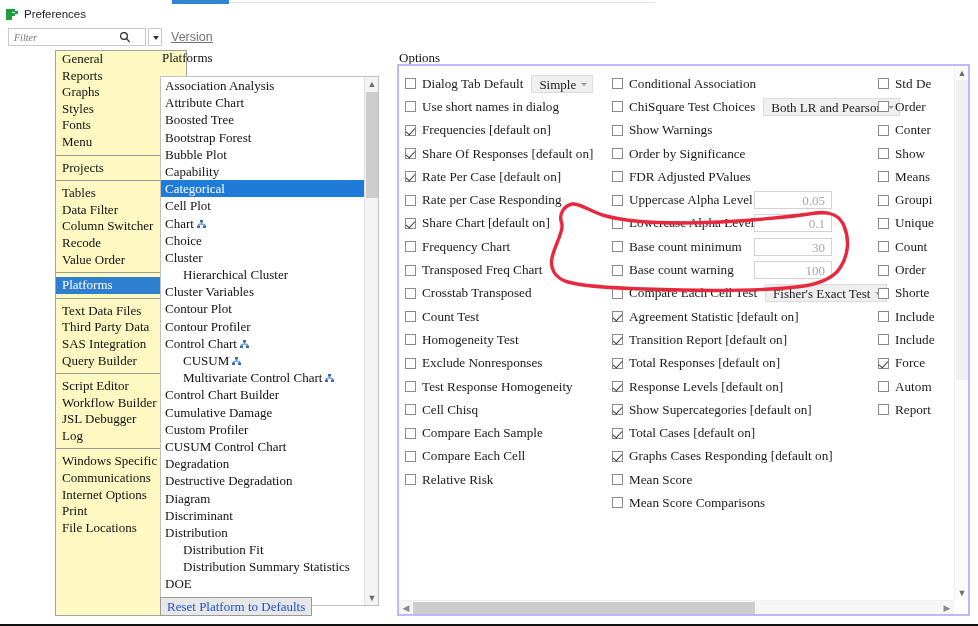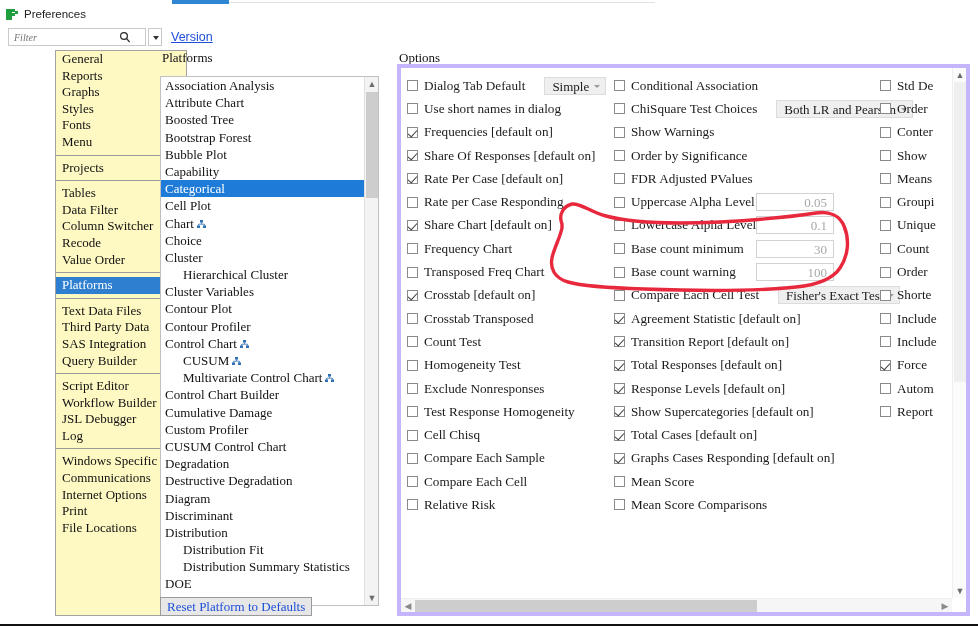--- a/index.html
+++ b/index.html
@@ -64,21 +64,21 @@
   }
   #filter-dropdown-btn .caret {
     position: absolute; left: 4px; top: 7px;
     width: 0; height: 0;
     border-left: 3.5px solid transparent;
     border-right: 3.5px solid transparent;
     border-top: 4px solid #333;
   }
   #version-link {
     position: absolute; left: 171px; top: 30px;
-    font-size: 12.5px; color: #1d4ed8;
+    font-size: 12.5px; color: #737373;
     text-decoration: underline; cursor: pointer;
     white-space: nowrap;
   }
 
   
   #category-panel {
     position: absolute; left: 8px; top: 50px; width: 132px; height: 566px;
     background: #fef9c3; border: 1px solid #a3a3a3;
     overflow: hidden;
     margin-left: 47px;
@@ -152,21 +152,21 @@
   }
 
   
   #options-label {
     position: absolute; left: 399px; top: 50px;
     font-family: "Liberation Serif", serif;
     font-size: 13px; color: #111;
   }
   #options-panel {
     position: absolute; left: 397px; top: 64px; width: 573px; height: 552px;
-    background: #ffffff; border: 4px solid #c4b5fd;
+    background: #ffffff; border: 2px solid #c4b5fd;
     overflow: hidden;
   }
   #options-inner {
     position: absolute; left: 0; top: 0; right: 0; bottom: 0;
   }
   .opt-col { position: absolute; top: 6px; }
   #opt-col-1 { left: 6px;   width: 210px; }
   #opt-col-2 { left: 213px; width: 285px; }
   #opt-col-3 { left: 479px; width: 80px; }
 
@@ -191,21 +191,21 @@
     border: solid #3a3a3a;
     border-width: 0 1.7px 1.7px 0;
     transform: rotate(42deg);
   }
   .opt-label {
     font-family: "Liberation Serif", serif;
     font-size: 13.2px; color: #1a1a1a;
     line-height: 14px;
   }
   .opt-select {
-    margin-left: 19px;
+    margin-left: 8px;
     height: 18px; line-height: 17px;
     background: #efefef; border: 1px solid #dcdcdc;
     font-family: "Liberation Serif", serif;
     font-size: 13px; color: #1a1a1a;
     padding: 0 16px 0 7px;
     position: relative; display: inline-block;
     cursor: pointer;
   }
   .opt-select .caret {
     position: absolute; right: 5px; top: 7px;
@@ -431,24 +431,20 @@
         </div>
         <div class="opt-row">
           <span class="cb"></span>
           <span class="opt-label">Frequency Chart</span>
         </div>
         <div class="opt-row">
           <span class="cb"></span>
           <span class="opt-label">Transposed Freq Chart</span>
         </div>
         <div class="opt-row">
-          <span class="cb checked"></span>
-          <span class="opt-label">Crosstab [default on]</span>
-        </div>
-        <div class="opt-row">
           <span class="cb"></span>
           <span class="opt-label">Crosstab Transposed</span>
         </div>
         <div class="opt-row">
           <span class="cb"></span>
           <span class="opt-label">Count Test</span>
         </div>
         <div class="opt-row">
           <span class="cb"></span>
           <span class="opt-label">Homogeneity Test</span>

